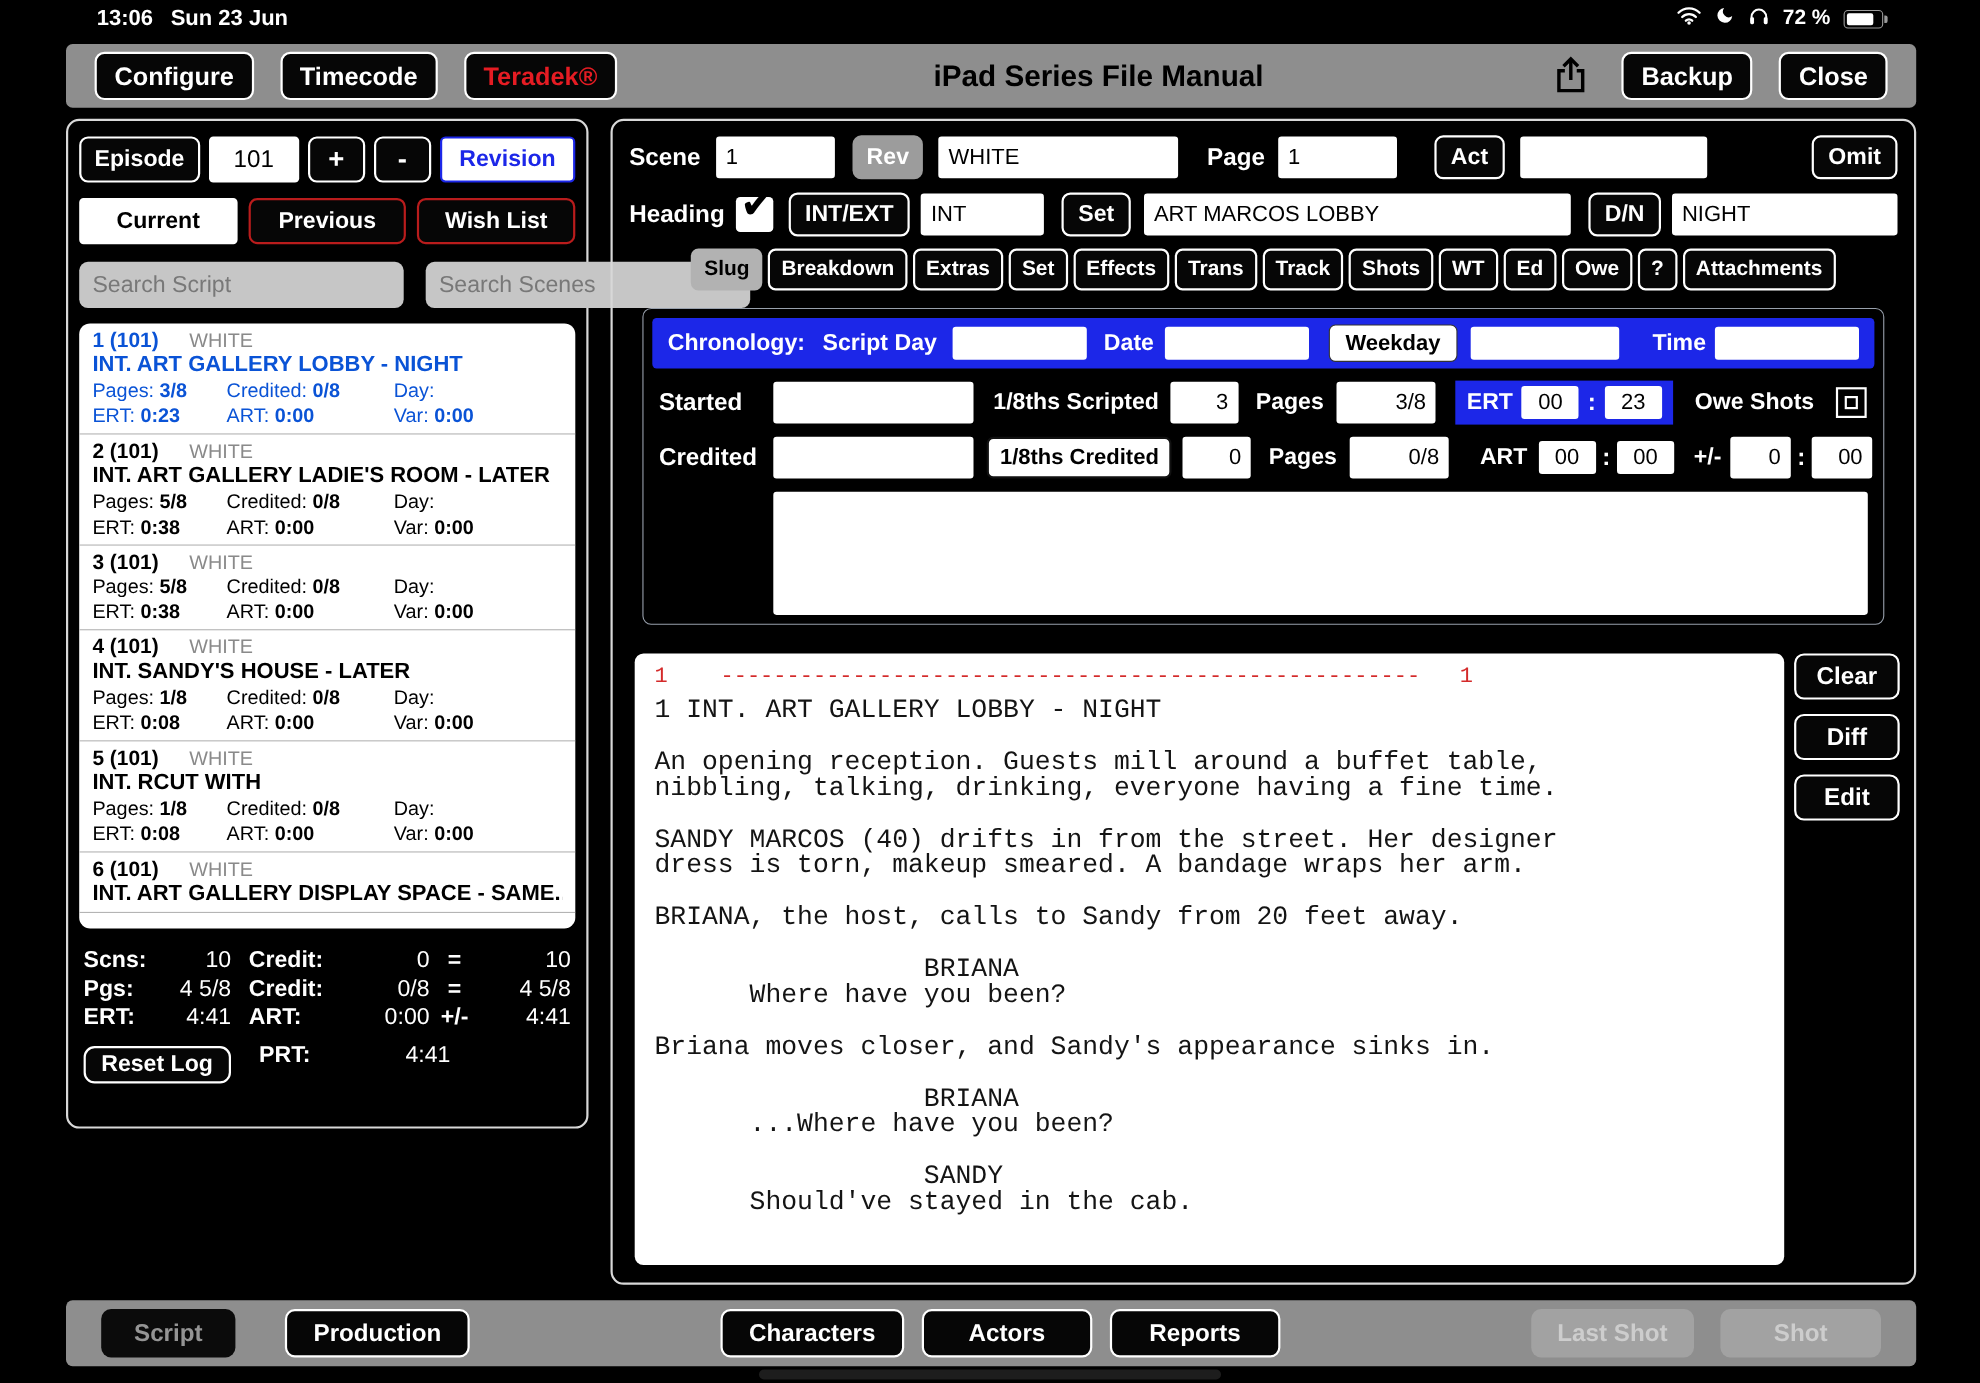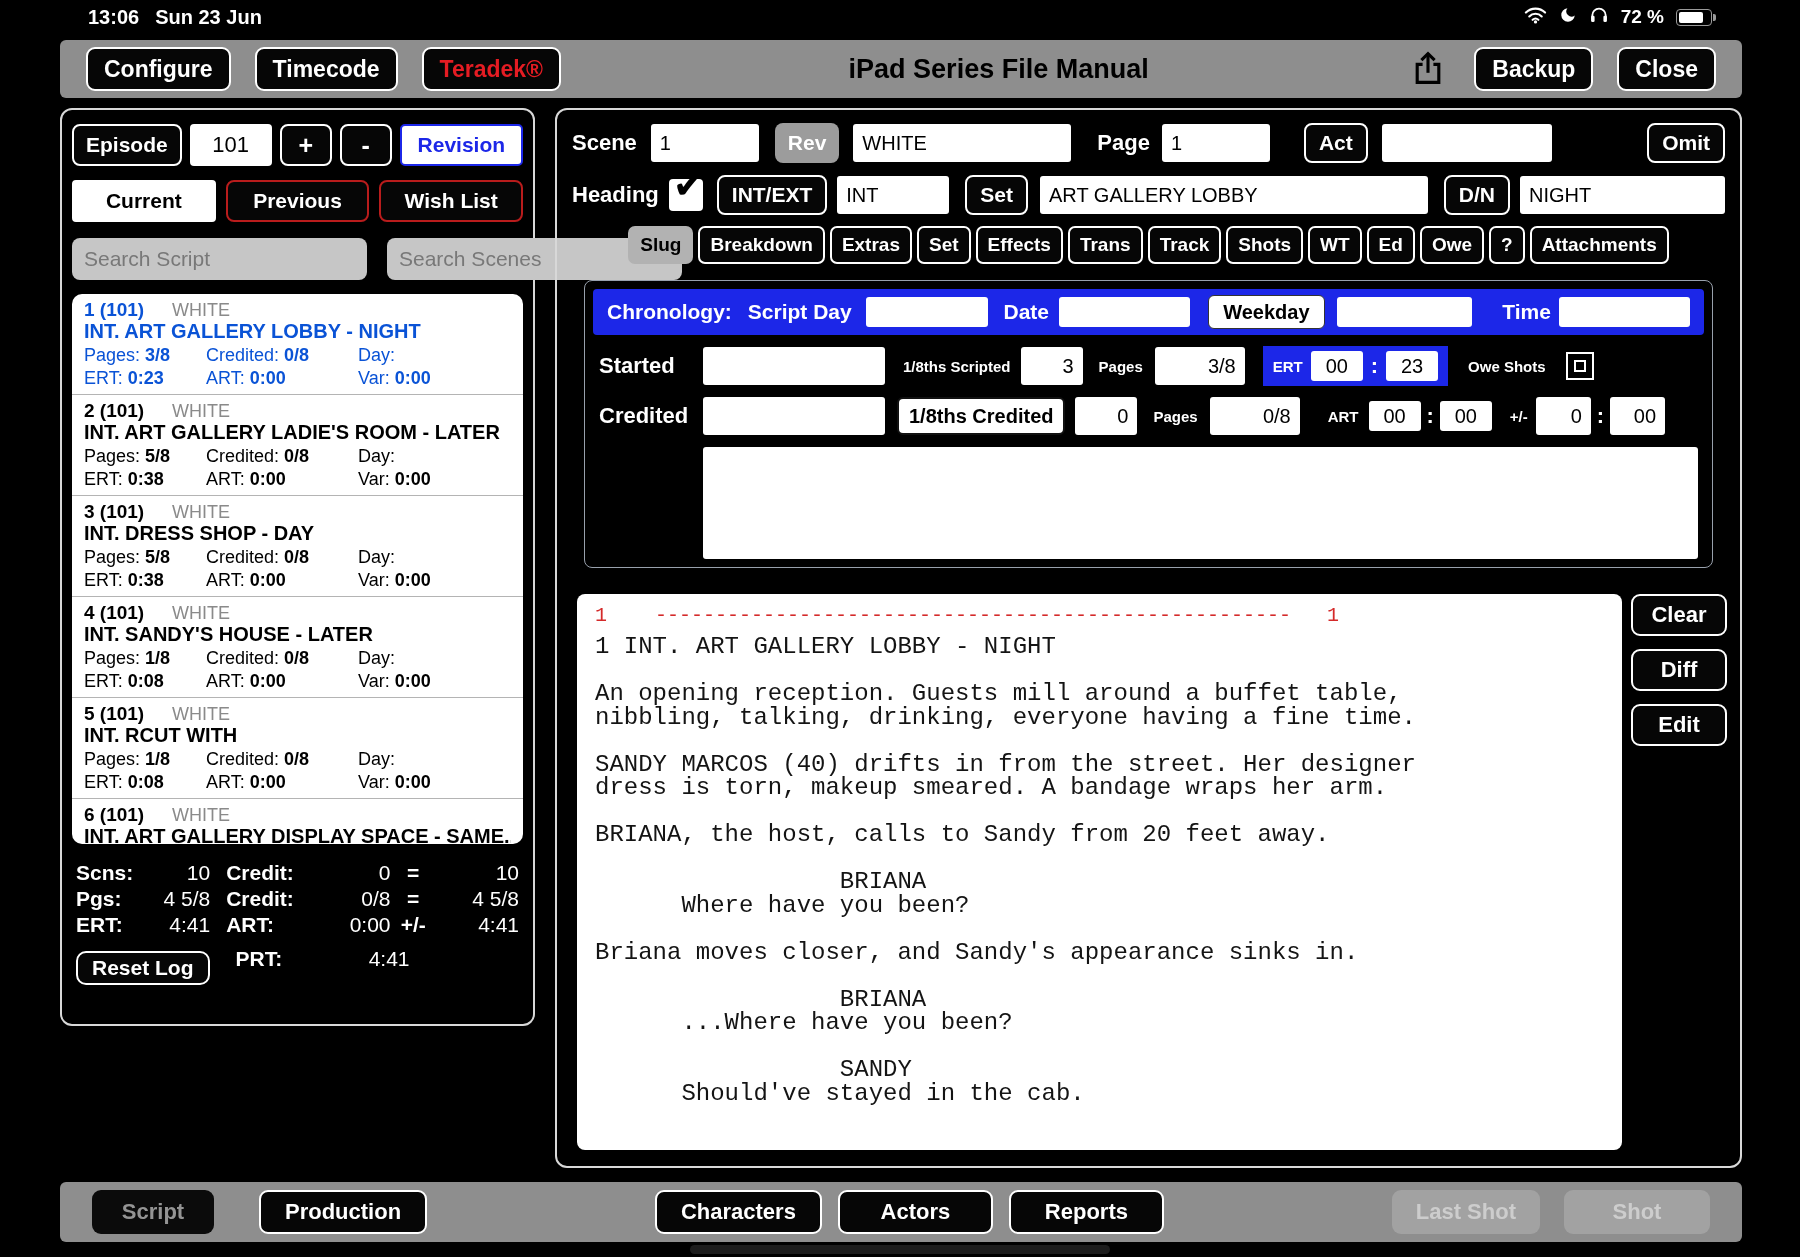--- a/index.html
+++ b/index.html
@@ -74,21 +74,21 @@
   .ed-tabs{display:flex;justify-content:center;gap:5px;height:38px;margin-top:4px;}
   .ed-tab{background:#060606;color:#fff;border:2px solid #fff;border-radius:7px;font-weight:bold;font-size:19px;padding:0 10px;display:flex;align-items:center;cursor:pointer;white-space:nowrap;}
   .ed-tab.active{background:#b2b2b2;color:#000;border-color:#b2b2b2;}
   .chron-box{margin:16px 12px 0;border:1.5px solid #98a0ac;border-radius:8px;padding:8px;}
   .blue-bar{background:var(--accent_blue);border-radius:4px;height:46px;display:flex;align-items:center;color:#fff;padding:0 14px;}
   .blue-label{font-weight:bold;font-size:21px;white-space:nowrap;}
   .blue-bar .input{height:30px;}
   .wk-btn{background:#fff;color:#000;font-weight:bold;font-size:20px;height:34px;padding:0 14px;border:1.5px solid #333;border-radius:6px;cursor:pointer;}
   .frow{display:flex;align-items:center;color:#fff;margin-top:12px;height:38px;}
   .flabel{font-weight:bold;font-size:22px;width:92px;margin-left:6px;flex:none;}
-  .ftext{font-weight:bold;font-size:15px;white-space:nowrap;}
+  .ftext{font-weight:bold;font-size:21px;white-space:nowrap;}
   .ert-box{background:var(--accent_blue);display:flex;align-items:center;height:40px;padding:0 10px;gap:8px;margin-left:18px;}
   .ert-box .input,.tinput{height:30px;width:52px;justify-content:center;flex:none;}
   .colon{font-weight:bold;font-size:22px;}
   .cred8-btn{background:#fff;color:#000;font-weight:bold;font-size:20px;height:38px;padding:0 10px;border:2px solid #111;border-radius:6px;margin-left:12px;cursor:pointer;white-space:nowrap;}
   .slug-row{display:flex;margin-top:12px;align-items:flex-start;}
   .slug-row .flabel{padding-top:6px;}
   .slug-box{flex:1;background:#fff;border-radius:3px;height:112px;margin-right:6px;cursor:text;}
   .script-page{position:absolute;left:20px;top:484px;width:1045px;height:556px;background:#fff;border-radius:8px;overflow:hidden;}
   .ruler{font-family:"Liberation Mono","DejaVu Sans Mono",monospace;font-size:20px;color:var(--ruler_red);padding:10px 0 0 18px;white-space:pre;}
   .script-text{font-family:"Liberation Mono","DejaVu Sans Mono",monospace;font-size:24px;line-height:23.5px;color:#141414;padding:8px 0 0 18px;white-space:pre;}
@@ -274,21 +274,20 @@
               <b>0:00</b>
             </span>
         </div>
       </div>
 
       <div class="scene-card">
         <div class="sc-row1">
             <span class="sc-num">3 (101)</span>
             <span class="sc-rev">WHITE</span>
           </div>
-        <div class="sc-slug">INT. DRESS SHOP - DAY</div>
         <div class="sc-grid">
           <span class="cell c1">
               <span>Pages:</span>
               <b>5/8</b>
             </span>
           <span class="cell c2">
               <span>Credited:</span>
               <b>0/8</b>
             </span>
           <span class="cell">
@@ -444,21 +443,21 @@
     </div>
 
     <div class="ed-row">
       <span class="ed-label">Heading</span>
       <span class="checkbox">
           <span class="checkmark">✔</span>
         </span>
       <button class="btn small ml14">INT/EXT</button>
       <div class="input w112 ml10">INT</div>
       <button class="btn small ml16">Set</button>
-      <div class="input flex1 ml12">ART GALLERY LOBBY</div>
+      <div class="input flex1 ml12">ART MARCOS LOBBY</div>
       <button class="btn small ml16">D/N</button>
       <div class="input w205 ml10">NIGHT</div>
     </div>
 
     <div class="ed-tabs">
       <button class="ed-tab active">Slug</button>
       <button class="ed-tab">Breakdown</button>
       <button class="ed-tab">Extras</button>
       <button class="ed-tab">Set</button>
       <button class="ed-tab">Effects</button>

